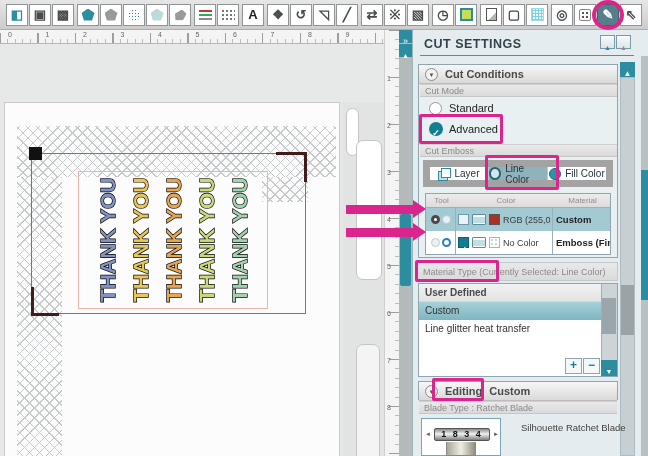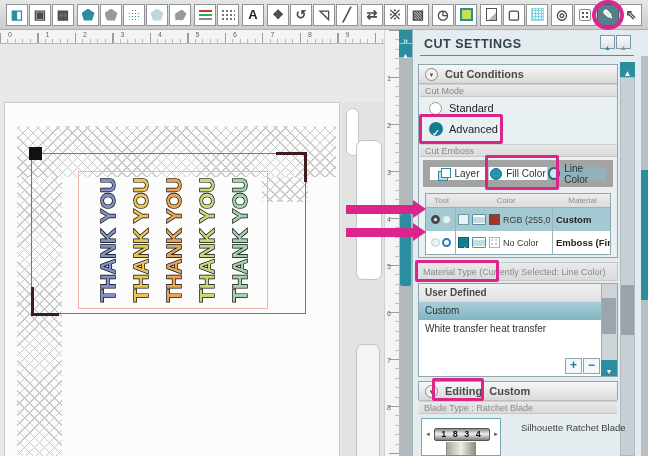--- a/index.html
+++ b/index.html
@@ -318,27 +318,27 @@
     <span class="rdo-lbl" style="left:30px;top:37px">Standard</span>
     <span class="radio on" style="left:10px;top:57px"></span>
     <span class="rdo-lbl" style="left:30px;top:58px">Advanced</span>
     <div class="sub-bar" style="left:1px;top:79px;width:197px;height:13px">Cut Emboss</div>
 
     <div id="tabs">
       <div class="tab">
         <span class="layer-ic"></span>
         <span class="tab-label">Layer</span>
       </div>
+      <div class="tab selected">
+        <span class="linecolor-ic"></span>
+        <span class="tab-label">Line Color</span>
+      </div>
       <div class="tab">
         <span class="fillcolor-ic"></span>
         <span class="tab-label">Fill Color</span>
-      </div>
-      <div class="tab selected">
-        <span class="linecolor-ic"></span>
-        <span class="tab-label">Line Color</span>
       </div>
     </div>
 
     <div id="cut-table">
       <div class="thead">
         <div style="width:31px">Tool</div>
         <div style="width:98px">Color</div>
         <div style="flex:1">Material</div>
       </div>
       <div class="trow selected">
@@ -374,21 +374,21 @@
     </div>
   </div>
 
   <div class="sub-bar" style="left:417px;top:262px;width:201px;height:19px;line-height:18px;border:1px solid #c2c9cc">
     <span>Material Type</span><span> (Currently Selected: Line Color)</span>
   </div>
 
   <div class="gb" style="left:418px;top:283px;width:200px;height:94px;background:#fff">
     <div class="li group">User Defined</div>
     <div class="li selected">Custom</div>
-    <div class="li">White transfer heat transfer</div>
+    <div class="li">Line glitter heat transfer</div>
     <div id="list-scroll"></div>
     <div id="list-thumb"></div>
     <div class="list-down"></div>
     <div class="pm" style="left:146px;top:74px">+</div>
     <div class="pm" style="left:164px;top:74px">−</div>
   </div>
 
   <div class="gb" style="left:418px;top:381px;width:200px;height:19px">
     <div class="sec-hdr">
       <span class="chev"></span>

